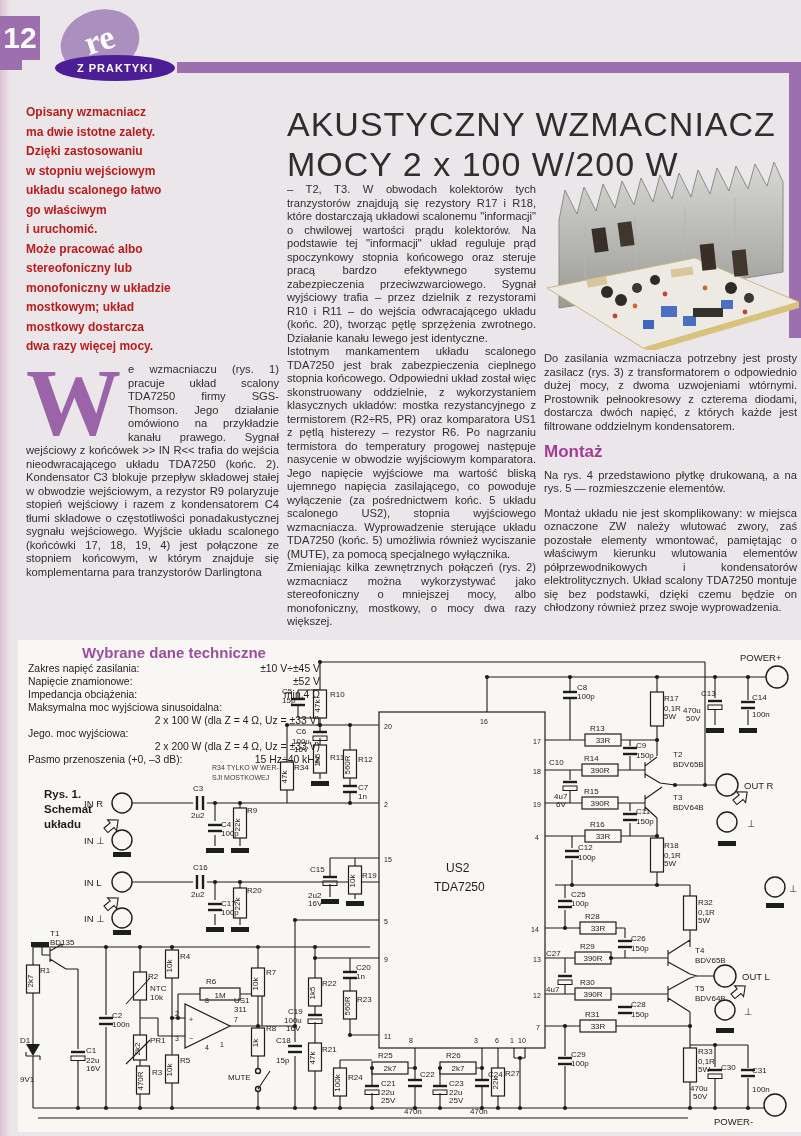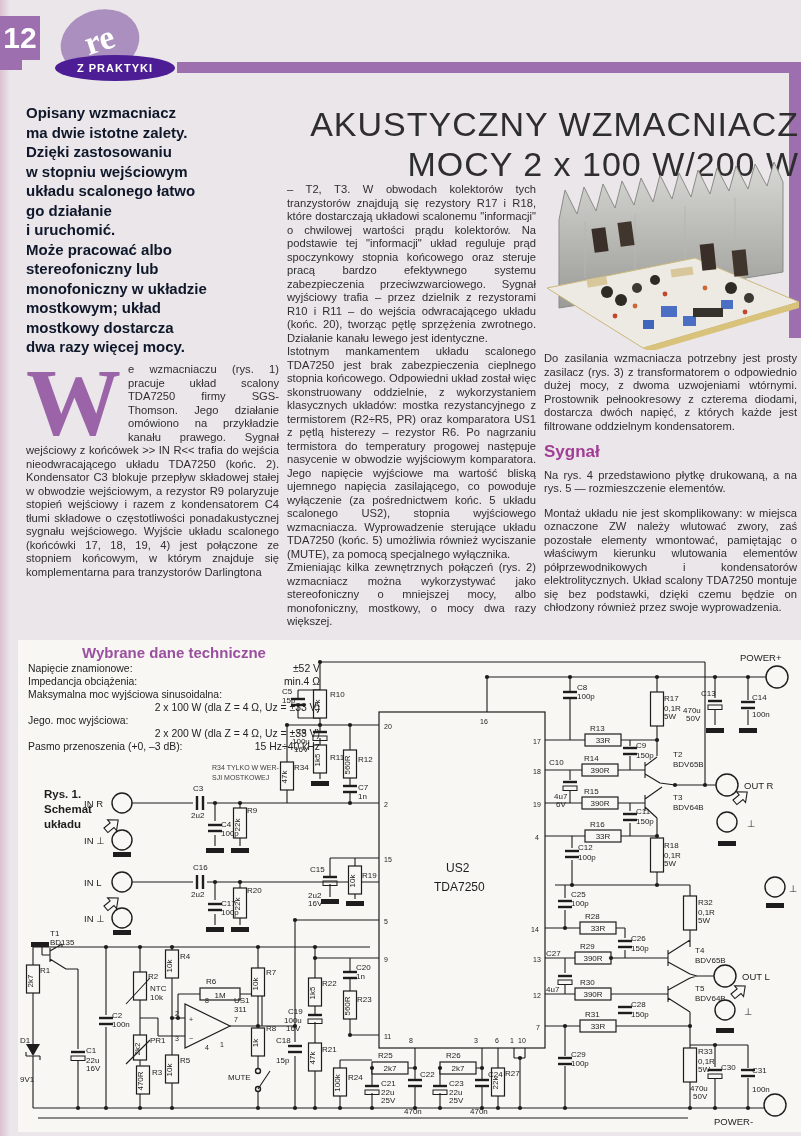--- a/index.html
+++ b/index.html
@@ -9,23 +9,23 @@
   
   .pagenum-block{left:0;top:16px;width:40px;height:44px;background:#9e6fae;color:#fff;
     font-size:30px;font-weight:bold;text-align:center;line-height:44px;}
   .bar{background:#9e6fae;}
   .logo-ellipse{left:60px;top:10px;width:80px;height:64px;background:#ab8fbe;border-radius:50%;
     transform:rotate(-18deg);color:#fff;font-weight:bold;font-size:34px;text-align:center;line-height:60px;
     font-family:"Liberation Serif",serif;}
   .badge{left:55px;top:55px;width:120px;height:26px;background:#4c1d95;border-radius:50%;
     color:#fff;font-size:11px;font-weight:bold;text-align:center;line-height:26px;letter-spacing:1px;}
   
-  .intro{left:26px;top:103px;width:262px;font-size:15px;line-height:19.5px;font-weight:bold;color:#0f172a;}
+  .intro{left:26px;top:103px;width:262px;font-size:12px;line-height:19.5px;font-weight:bold;color:#b91c1c;}
   
-  .title{left:287px;top:104px;width:512px;font-size:34px;line-height:40px;color:#2e2e2e;letter-spacing:1px;text-align:right;}
+  .title{left:287px;top:104px;width:512px;font-size:34px;line-height:40px;color:#2e2e2e;letter-spacing:1px;}
   
   .col{font-size:11.2px;line-height:13.5px;text-align:justify;color:#2f2f2f;}
   .col1{left:26px;top:363px;width:253px;}
   .col2{left:287px;top:183px;width:249px;}
   .col3{left:510px;top:352px;width:253px;margin-left:34px;}
   .dropcap{float:left;font-family:"Liberation Serif",serif;font-weight:bold;font-size:95px;
     line-height:76px;color:#9c64a8;margin:2px 7px 0 0;}
   .p2{margin-top:11px;}
   .montaz{font-size:17px;font-weight:bold;color:#a23d95;margin:12px 0 10px 0;text-align:left;}
   
@@ -61,21 +61,21 @@
   <div class="abs badge">Z PRAKTYKI</div>
   <div class="abs bar" style="left:177px;top:62px;width:612px;height:11px;"></div>
   <div class="abs bar" style="left:789px;top:62px;width:12px;height:276px;"></div>
 
   <div class="abs intro" id="intro">
       <div>Opisany wzmacniacz</div>
       <div>ma dwie istotne zalety.</div>
       <div>Dzięki zastosowaniu</div>
       <div>w stopniu wejściowym</div>
       <div>układu scalonego łatwo</div>
-      <div>go działanie</div>
+      <div>go właściwym</div>
       <div>i uruchomić.</div>
       <div>Może pracować albo</div>
       <div>stereofoniczny lub</div>
       <div>monofoniczny w układzie</div>
       <div>mostkowym; układ</div>
       <div>mostkowy dostarcza</div>
       <div>dwa razy więcej mocy.</div>
     </div>
 
   <div class="abs title">
@@ -133,21 +133,21 @@
     <span class="dropcap">W</span>
     <span>e wzmacniaczu (rys. 1) pracuje układ scalony TDA7250 firmy SGS-Thomson. Jego działanie omówiono na przykładzie kanału prawego. Sygnał wejściowy z końcówek &gt;&gt; IN R&lt;&lt; trafia do wejścia nieodwracającego układu TDA7250 (końc. 2). Kondensator C3 blokuje przepływ składowej stałej w obwodzie wejściowym, a rezystor R9 polaryzuje stopień wejściowy i razem z kondensatorem C4 tłumi składowe o częstotliwości ponadakustycznej sygnału wejściowego. Wyjście układu scalonego (końcówki 17, 18, 19, 4) jest połączone ze stopniem końcowym, w którym znajduje się komplementarna para tranzystorów Darlingtona</span>
   </div>
   <div class="abs col col2">
     <div>– T2, T3. W obwodach kolektorów tych tranzystorów znajdują się rezystory R17 i R18, które dostarczają układowi scalonemu "informacji" o chwilowej wartości prądu kolektorów. Na podstawie tej "informacji" układ reguluje prąd spoczynkowy stopnia końcowego oraz steruje pracą bardzo efektywnego systemu zabezpieczenia przeciwzwarciowego. Sygnał wyjściowy trafia – przez dzielnik z rezystorami R10 i R11 – do wejścia odwracającego układu (końc. 20), tworząc pętlę sprzężenia zwrotnego. Działanie kanału lewego jest identyczne.</div>
     <div>Istotnym mankamentem układu scalonego TDA7250 jest brak zabezpieczenia cieplnego stopnia końcowego. Odpowiedni układ został więc skonstruowany oddzielnie, z wykorzystaniem klasycznych układów: mostka rezystancyjnego z termistorem (R2÷R5, PR) oraz komparatora US1 z pętlą histerezy – rezystor R6. Po nagrzaniu termistora do temperatury progowej następuje nasycenie w obwodzie wyjściowym komparatora. Jego napięcie wyjściowe ma wartość bliską ujemnego napięcia zasilającego, co powoduje wyłączenie (za pośrednictwem końc. 5 układu scalonego US2), stopnia wyjściowego wzmacniacza. Wyprowadzenie sterujące układu TDA7250 (końc. 5) umożliwia również  wyciszanie (MUTE), za pomocą specjalnego wyłącznika.</div>
     <div>Zmieniając kilka zewnętrznych połączeń (rys. 2) wzmacniacz można wykorzystywać jako stereofoniczny o mniejszej mocy, albo monofoniczny, mostkowy, o mocy dwa razy większej.</div>
   </div>
   <div class="abs col col3">
     <div>Do zasilania wzmacniacza potrzebny jest prosty zasilacz (rys. 3) z transformatorem o odpowiednio dużej mocy, z dwoma uzwojeniami wtórnymi. Prostownik pełnookresowy z czterema diodami, dostarcza dwóch napięć, z których każde jest filtrowane oddzielnym kondensatorem.</div>
-    <div class="montaz">Sygnał</div>
+    <div class="montaz">Montaż</div>
     <div>Na rys. 4 przedstawiono płytkę drukowaną, a na rys. 5 — rozmieszczenie elementów.</div>
     <div class="p2">Montaż układu nie jest skomplikowany: w miejsca oznaczone ZW należy wlutować zwory, zaś pozostałe elementy wmontować, pamiętając o właściwym kierunku wlutowania elementów półprzewodnikowych i kondensatorów elektrolitycznych. Układ scalony TDA7250 montuje się bez podstawki, dzięki czemu będzie on chłodzony również przez swoje wyprowadzenia.</div>
   </div>
 
   <div class="abs panel">
     <svg width="783" height="492" viewBox="18 640 783 492">
 
       <path class="w" d="
         M132,803 H193 M207,803 H379 M215,803 V821 M215,835 V846 M240,803 V808 M240,838 V846
         M132,882 H193 M207,882 H379 M215,882 V900 M215,914 V925 M240,882 V888 M240,918 V925
@@ -687,20 +687,24 @@
           <text class="Ln" x="752" y="1073">C31</text>
           <text class="Ln" x="752" y="1092">100n</text>
         </g>
     </svg>
   </div>
 
   <div class="abs tech">
     <div class="tech-title">Wybrane dane techniczne</div>
     <div id="techrows">
         <div class="trow">
+          <span>Zakres napięć zasilania:</span>
+          <span class="tv">±10 V÷±45 V</span>
+        </div>
+        <div class="trow">
           <span>Napięcie znamionowe:</span>
           <span class="tv">±52 V</span>
         </div>
         <div class="trow">
           <span>Impedancja obciążenia:</span>
           <span class="tv">min.4 Ω</span>
         </div>
         <div class="trow">
           <span>Maksymalna moc wyjściowa sinusoidalna:</span>
           <span class="tv"></span>

